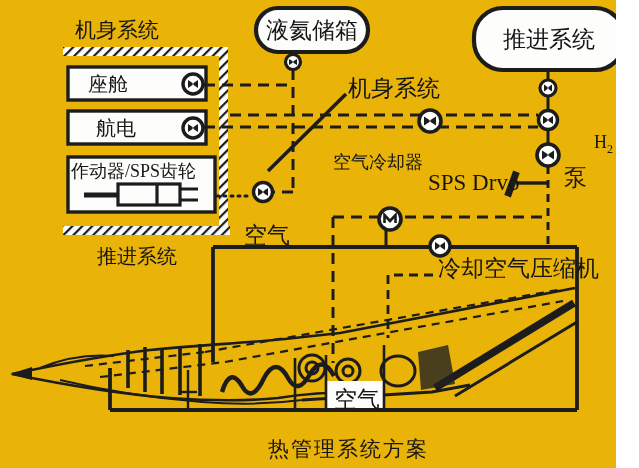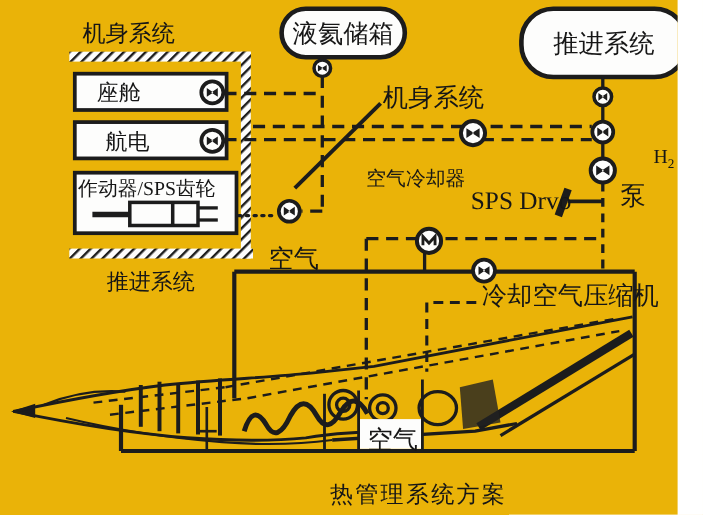--- a/index.html
+++ b/index.html
@@ -184,14 +184,14 @@
   <div class="lbl s19" style="left:428px;top:170px;">SPS Drvo</div>
 
   <div class="lbl s18 center" style="left:328px;top:151px;width:100px;line-height:23px;">
     <div>空气冷却器</div>
   </div>
 
   <div class="lbl s19" style="left:244px;top:220px;">空气</div>
   <div class="lbl s19" style="left:438px;top:253px;">冷却空气压缩机</div>
   <div class="lbl s19" style="left:334px;top:384px;">空气</div>
 
-  <div class="lbl s21" style="left:268px;top:435px;letter-spacing:2px;margin-left:32px;">热管理系统方案</div>
+  <div class="lbl s21" style="left:268px;top:435px;letter-spacing:2px;">热管理系统方案</div>
 </div>
 
 </body></html>

